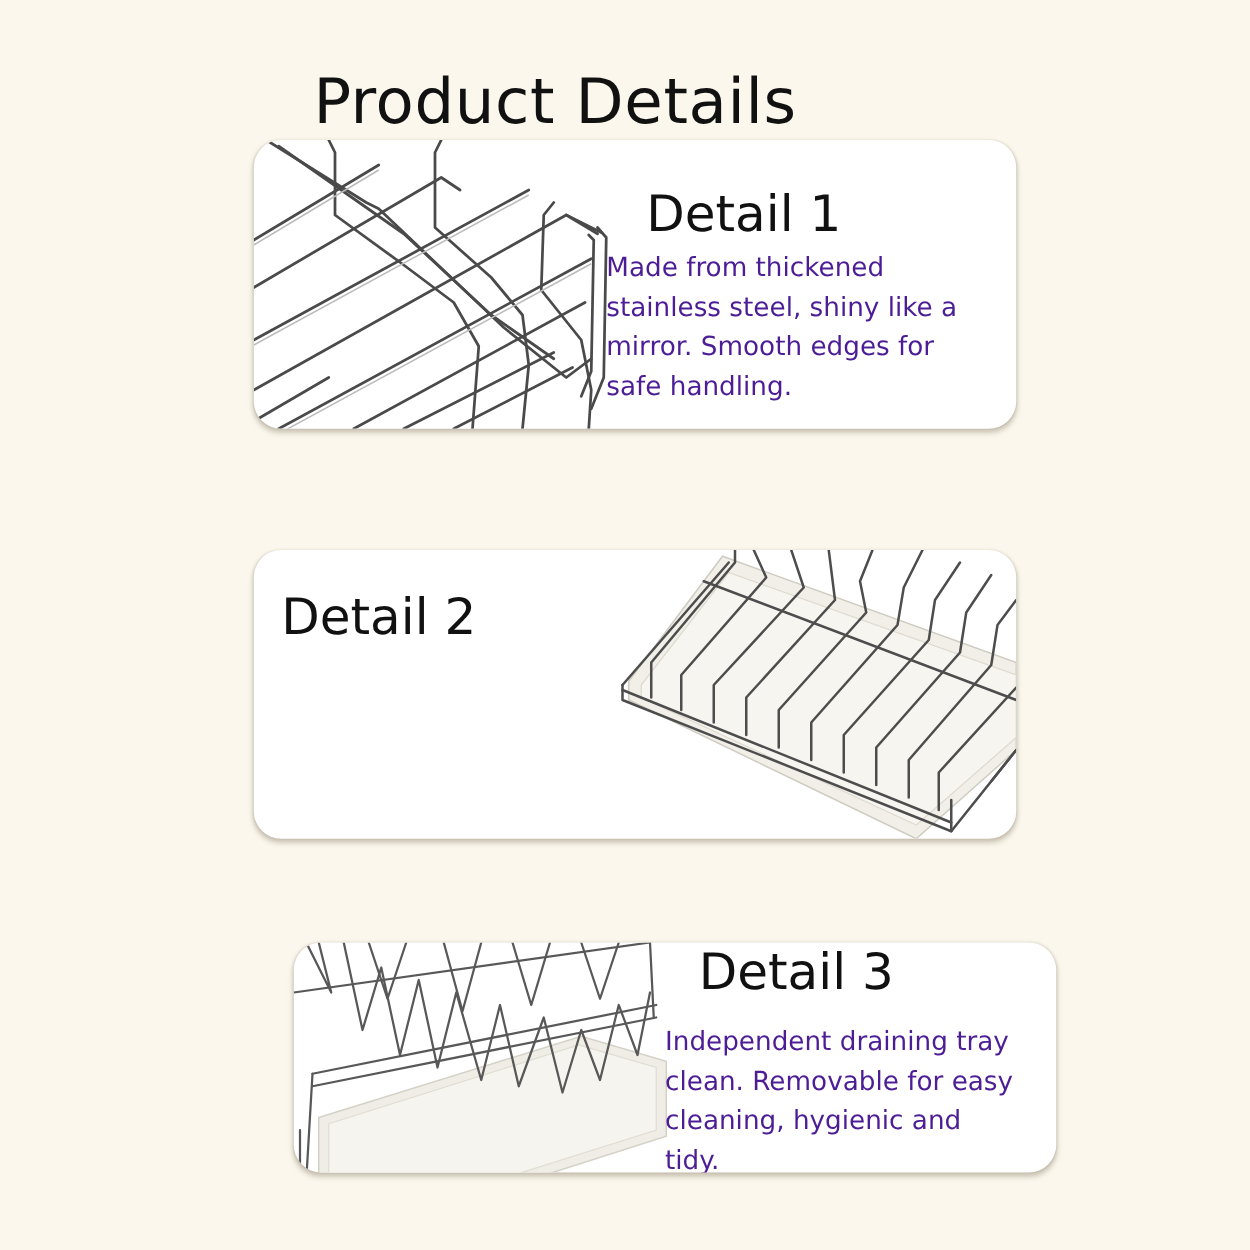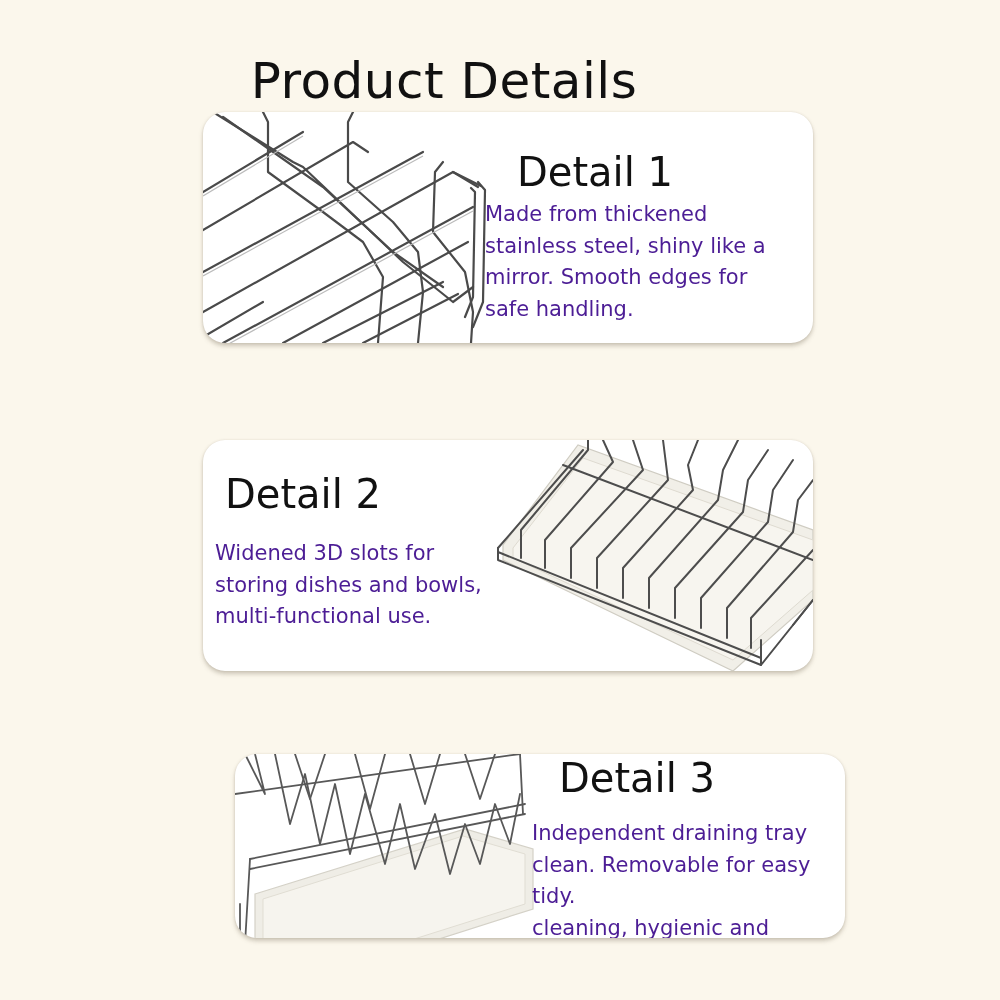--- a/index.html
+++ b/index.html
@@ -81,25 +81,20 @@
   <div class="card-desc" style="left:282px; top:87px;">
     <span class="line">Made from thickened</span>
     <span class="line">stainless steel, shiny like a</span>
     <span class="line">mirror. Smooth edges for</span>
     <span class="line">safe handling.</span>
   </div>
 </div>
 
 <div class="card card-2">
   <div class="card-title" style="left:22px; top:30px;">Detail 2</div>
-  <div class="card-desc" style="left:12px; top:98px;">
-    <span class="line">Widened 3D slots for</span>
-    <span class="line">storing dishes and bowls,</span>
-    <span class="line">multi-functional use.</span>
-  </div>
   <div class="card-img" style="left:290px; width:320px; height:231px;">
     <svg width="320" height="231" viewBox="0 0 320 231">
 
       <polygon points="10,105 85,5 320,90 320,160 240,231 10,120" fill="#f1efe8" stroke="#cfccc2" stroke-width="1.2"></polygon>
       <polygon points="20,108 90,18 320,100 320,150 240,220 20,118" fill="#f7f5ef" stroke="#dedad0" stroke-width="1"></polygon>
       <g fill="none" stroke="#4d4d4d" stroke-width="2" stroke-linecap="round" stroke-linejoin="round">
 
         <path d="M5 108 L5 120 L268 225 L320 160"></path>
         <path d="M5 112 L268 218"></path>
         <path d="M5 108 L90 10"></path>
@@ -145,16 +140,16 @@
         <path d="M15 105 L10 190 L30 220"></path>
         <path d="M285 0 L288 60"></path>
         <path d="M5 150 L5 190 L20 200"></path>
       </g>
     </svg>
   </div>
   <div class="card-title" style="left:324px; top:0px;">Detail 3</div>
   <div class="card-desc" style="left:297px; top:64px;">
     <span class="line">Independent draining tray</span>
     <span class="line">clean. Removable for easy</span>
+    <span class="line">cleaning, hygienic and</span>
     <span class="line">tidy.</span>
-    <span class="line">cleaning, hygienic and</span>
   </div>
 </div>
 
 </body></html>

